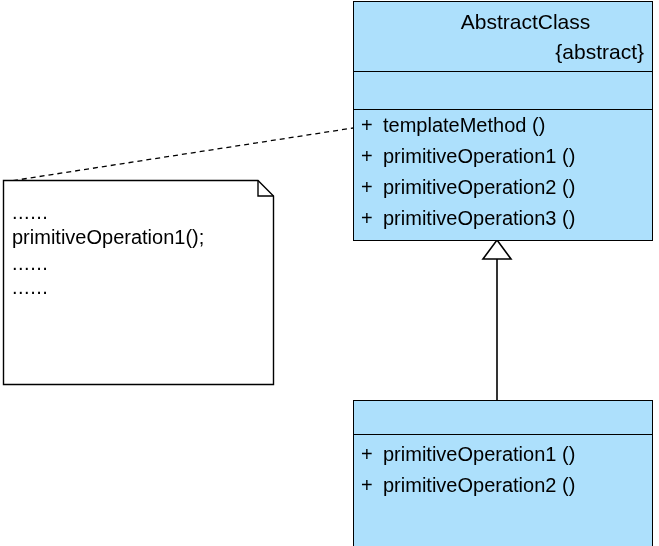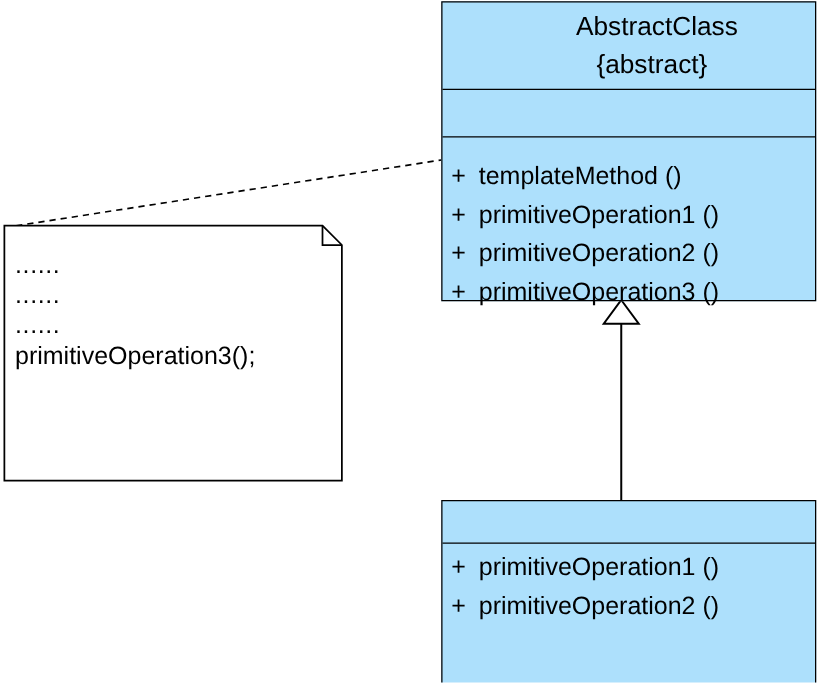--- a/index.html
+++ b/index.html
@@ -37,21 +37,21 @@
   .uml-compartment + .uml-compartment {
     border-top: 1px solid #000000;
   }
   .class-name {
     text-align: center;
     font-size: 21px;
     line-height: 30px;
     white-space: nowrap;
   }
   .class-stereotype {
-    text-align: center;
+    text-align: right;
     font-size: 21px;
     line-height: 30px;
     padding-right: 8px;
     white-space: nowrap;
   }
   .op-row {
     display: block;
     font-size: 20px;
     line-height: 31px;
     white-space: nowrap;
@@ -118,21 +118,21 @@
 
   <div class="uml-class" id="abstract-class-box" style="left:353px; top:1px; width:300px; height:240px;">
 
     <div class="uml-compartment" style="height:69px;padding-left:45px;">
       <div class="class-name" style="padding-top:5px;">AbstractClass</div>
       <div class="class-stereotype">{abstract}</div>
     </div>
 
     <div class="uml-compartment" style="height:38px;"></div>
 
-    <div class="uml-compartment" style="height:110px; padding-top:16px;">
+    <div class="uml-compartment" style="height:110px; padding-top:0;">
       <span class="op-row">
         <span class="op-vis">+</span><span>templateMethod ()</span>
       </span>
       <span class="op-row">
         <span class="op-vis">+</span><span>primitiveOperation1 ()</span>
       </span>
       <span class="op-row">
         <span class="op-vis">+</span><span>primitiveOperation2 ()</span>
       </span>
       <span class="op-row">
@@ -158,19 +158,19 @@
 
   <div class="uml-note" id="note-box" style="left:3px; top:180px; width:271px; height:205px;">
 
     <svg class="note-svg" width="271" height="205">
       <polygon points="0.5,0.5 255,0.5 270.5,16 270.5,204.5 0.5,204.5" fill="#ffffff" stroke="#000000" stroke-width="1.4" stroke-linejoin="miter"></polygon>
       <polyline points="255,0.5 255,16 270.5,16" fill="none" stroke="#000000" stroke-width="1.4"></polyline>
     </svg>
 
     <div class="note-body">
       <span class="note-line dots">......</span>
+      <span class="note-line">primitiveOperation1();</span>
       <span class="note-line dots">......</span>
       <span class="note-line dots">......</span>
-      <span class="note-line">primitiveOperation3();</span>
     </div>
   </div>
 
 </div>
 
 </body></html>

